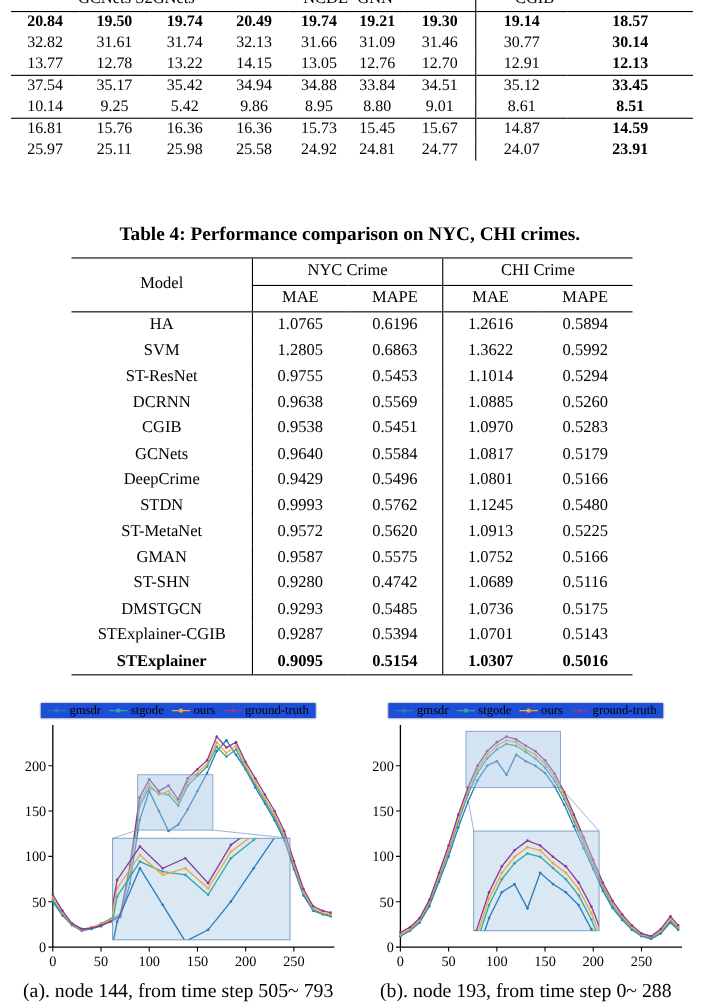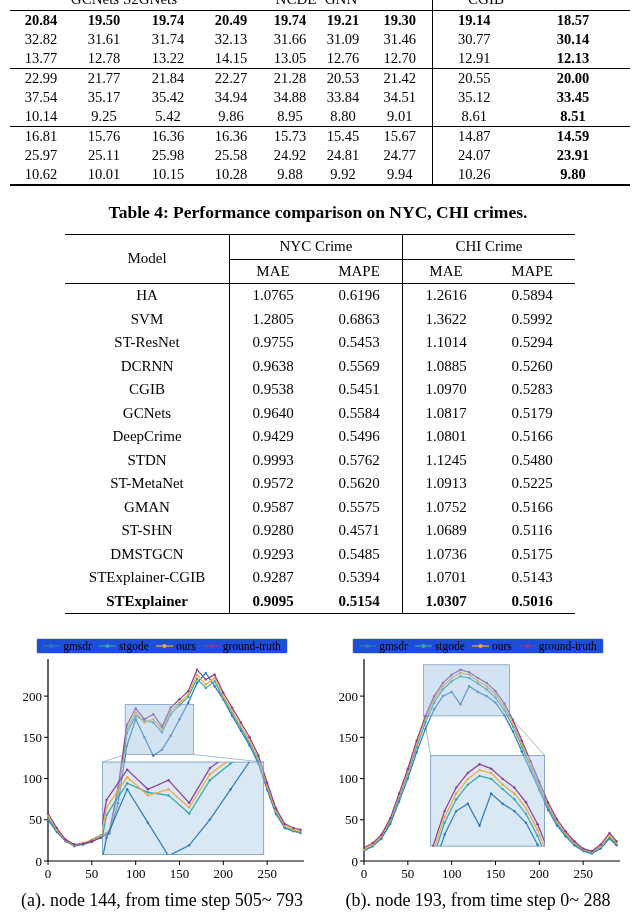--- a/index.html
+++ b/index.html
@@ -92,31 +92,20 @@
           <td>12.78</td>
           <td>13.22</td>
           <td>14.15</td>
           <td>13.05</td>
           <td>12.76</td>
           <td>12.70</td>
           <td class="vline">12.91</td>
           <td class="boldcol">12.13</td>
         </tr>
         <tr>
-          <td>22.99</td>
-          <td>21.77</td>
-          <td>21.84</td>
-          <td>22.27</td>
-          <td>21.28</td>
-          <td>20.53</td>
-          <td>21.42</td>
-          <td class="vline">20.55</td>
-          <td class="boldcol">20.00</td>
-        </tr>
-        <tr>
           <td>37.54</td>
           <td>35.17</td>
           <td>35.42</td>
           <td>34.94</td>
           <td>34.88</td>
           <td>33.84</td>
           <td>34.51</td>
           <td class="vline">35.12</td>
           <td class="boldcol">33.45</td>
         </tr>
@@ -145,31 +134,20 @@
         <tr>
           <td>25.97</td>
           <td>25.11</td>
           <td>25.98</td>
           <td>25.58</td>
           <td>24.92</td>
           <td>24.81</td>
           <td>24.77</td>
           <td class="vline">24.07</td>
           <td class="boldcol">23.91</td>
-        </tr>
-        <tr class="last">
-          <td>10.62</td>
-          <td>10.01</td>
-          <td>10.15</td>
-          <td>10.28</td>
-          <td>9.88</td>
-          <td>9.92</td>
-          <td>9.94</td>
-          <td class="vline">10.26</td>
-          <td class="boldcol">9.80</td>
         </tr>
       </tbody>
   </table>
 </div>
 
 <div class="t4caption">Table 4: Performance comparison on NYC, CHI crimes.</div>
 
 <div class="table4-wrap">
   <table class="t4">
     <thead>
@@ -252,21 +230,21 @@
         <tr>
           <td>GMAN</td>
           <td class="b-left">0.9587</td>
           <td>0.5575</td>
           <td class="b-left">1.0752</td>
           <td>0.5166</td>
         </tr>
         <tr>
           <td>ST-SHN</td>
           <td class="b-left">0.9280</td>
-          <td>0.4571</td>
+          <td>0.4742</td>
           <td class="b-left">1.0689</td>
           <td>0.5116</td>
         </tr>
         <tr>
           <td>DMSTGCN</td>
           <td class="b-left">0.9293</td>
           <td>0.5485</td>
           <td class="b-left">1.0736</td>
           <td>0.5175</td>
         </tr>

